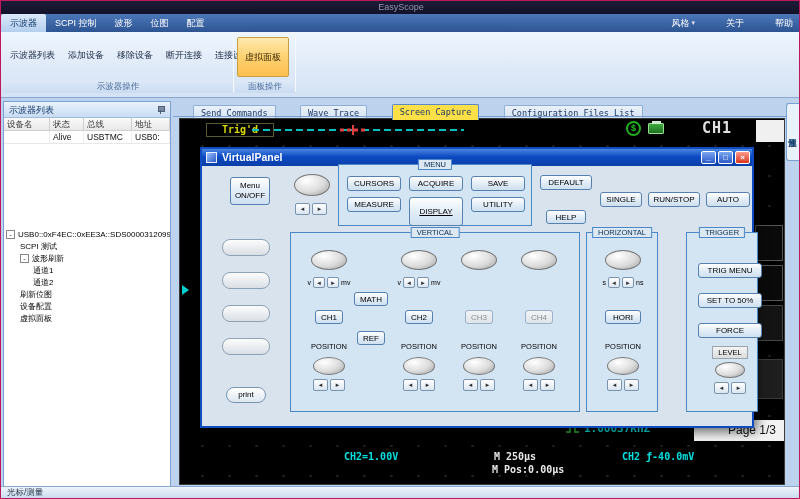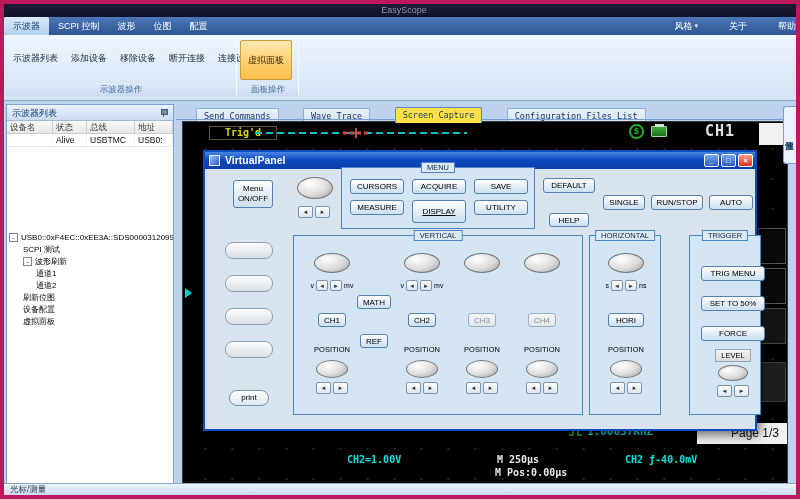--- a/index.html
+++ b/index.html
@@ -1,18 +1,18 @@
 <!DOCTYPE html>
 <html><head>
 <meta charset="utf-8">
 <style>
   * { margin:0; padding:0; box-sizing:border-box; }
   html,body { background:#8aa4c4; }
   body { font-family:"Liberation Sans","DejaVu Sans",sans-serif; }
-  .app { position:relative; width:800px; height:499px; background:#bdd2ec; overflow:hidden; border:4px solid #be185d; }
+  .app { position:relative; width:800px; height:499px; background:#bdd2ec; overflow:hidden; border:1px solid #be185d; }
 
   
   .titlebar { position:absolute; left:0; top:0; width:800px; height:13px; background:linear-gradient(#1c1c38,#12122a); color:#9494ac; font-size:9px; text-align:center; line-height:13px; }
 
   
   .menubar { position:absolute; left:0; top:13px; width:800px; height:18px; background:linear-gradient(#4b77b9,#2e5592); display:flex; align-items:stretch; }
   .mtab { padding:0 9px; line-height:18px; font-size:9px; color:#fff; cursor:default; }
   .mtab.active { background:linear-gradient(#dce9fa,#b4cfee); color:#163f6e; border-radius:2px 2px 0 0; }
   .mright { position:absolute; right:8px; top:0; height:18px; display:flex; gap:31px; align-items:center; }
   .mitem { color:#fff; font-size:9px; display:flex; align-items:center; gap:2px; }
@@ -248,21 +248,21 @@
           <div class="abtn">◄</div>
           <div class="abtn">►</div>
         </div>
 
         <div class="gbox" style="left:136px; top:15px; width:194px; height:62px;">
           <div class="glabel">MENU</div>
           <div class="vbtn" style="left:8px; top:11px; width:54px; height:15px;">CURSORS</div>
           <div class="vbtn" style="left:70px; top:11px; width:54px; height:15px;">ACQUIRE</div>
           <div class="vbtn" style="left:132px; top:11px; width:54px; height:15px;">SAVE</div>
           <div class="vbtn" style="left:8px; top:32px; width:54px; height:15px;">MEASURE</div>
-          <div class="vbtn" style="left:70px; top:32px; width:54px; height:23px;text-decoration:underline;">DISPLAY</div>
+          <div class="vbtn" style="left:70px; top:32px; width:54px; height:29px;text-decoration:underline;">DISPLAY</div>
           <div class="vbtn" style="left:132px; top:32px; width:54px; height:15px;">UTILITY</div>
         </div>
 
         <div class="vbtn" style="left:338px; top:26px; width:52px; height:15px;">DEFAULT</div>
         <div class="vbtn" style="left:344px; top:61px; width:40px; height:14px;">HELP</div>
         <div class="vbtn" style="left:398px; top:43px; width:42px; height:15px;">SINGLE</div>
         <div class="vbtn" style="left:446px; top:43px; width:52px; height:15px;">RUN/STOP</div>
         <div class="vbtn" style="left:504px; top:43px; width:44px; height:15px;">AUTO</div>
 
         <div class="softkey" style="top:90px;"></div>

